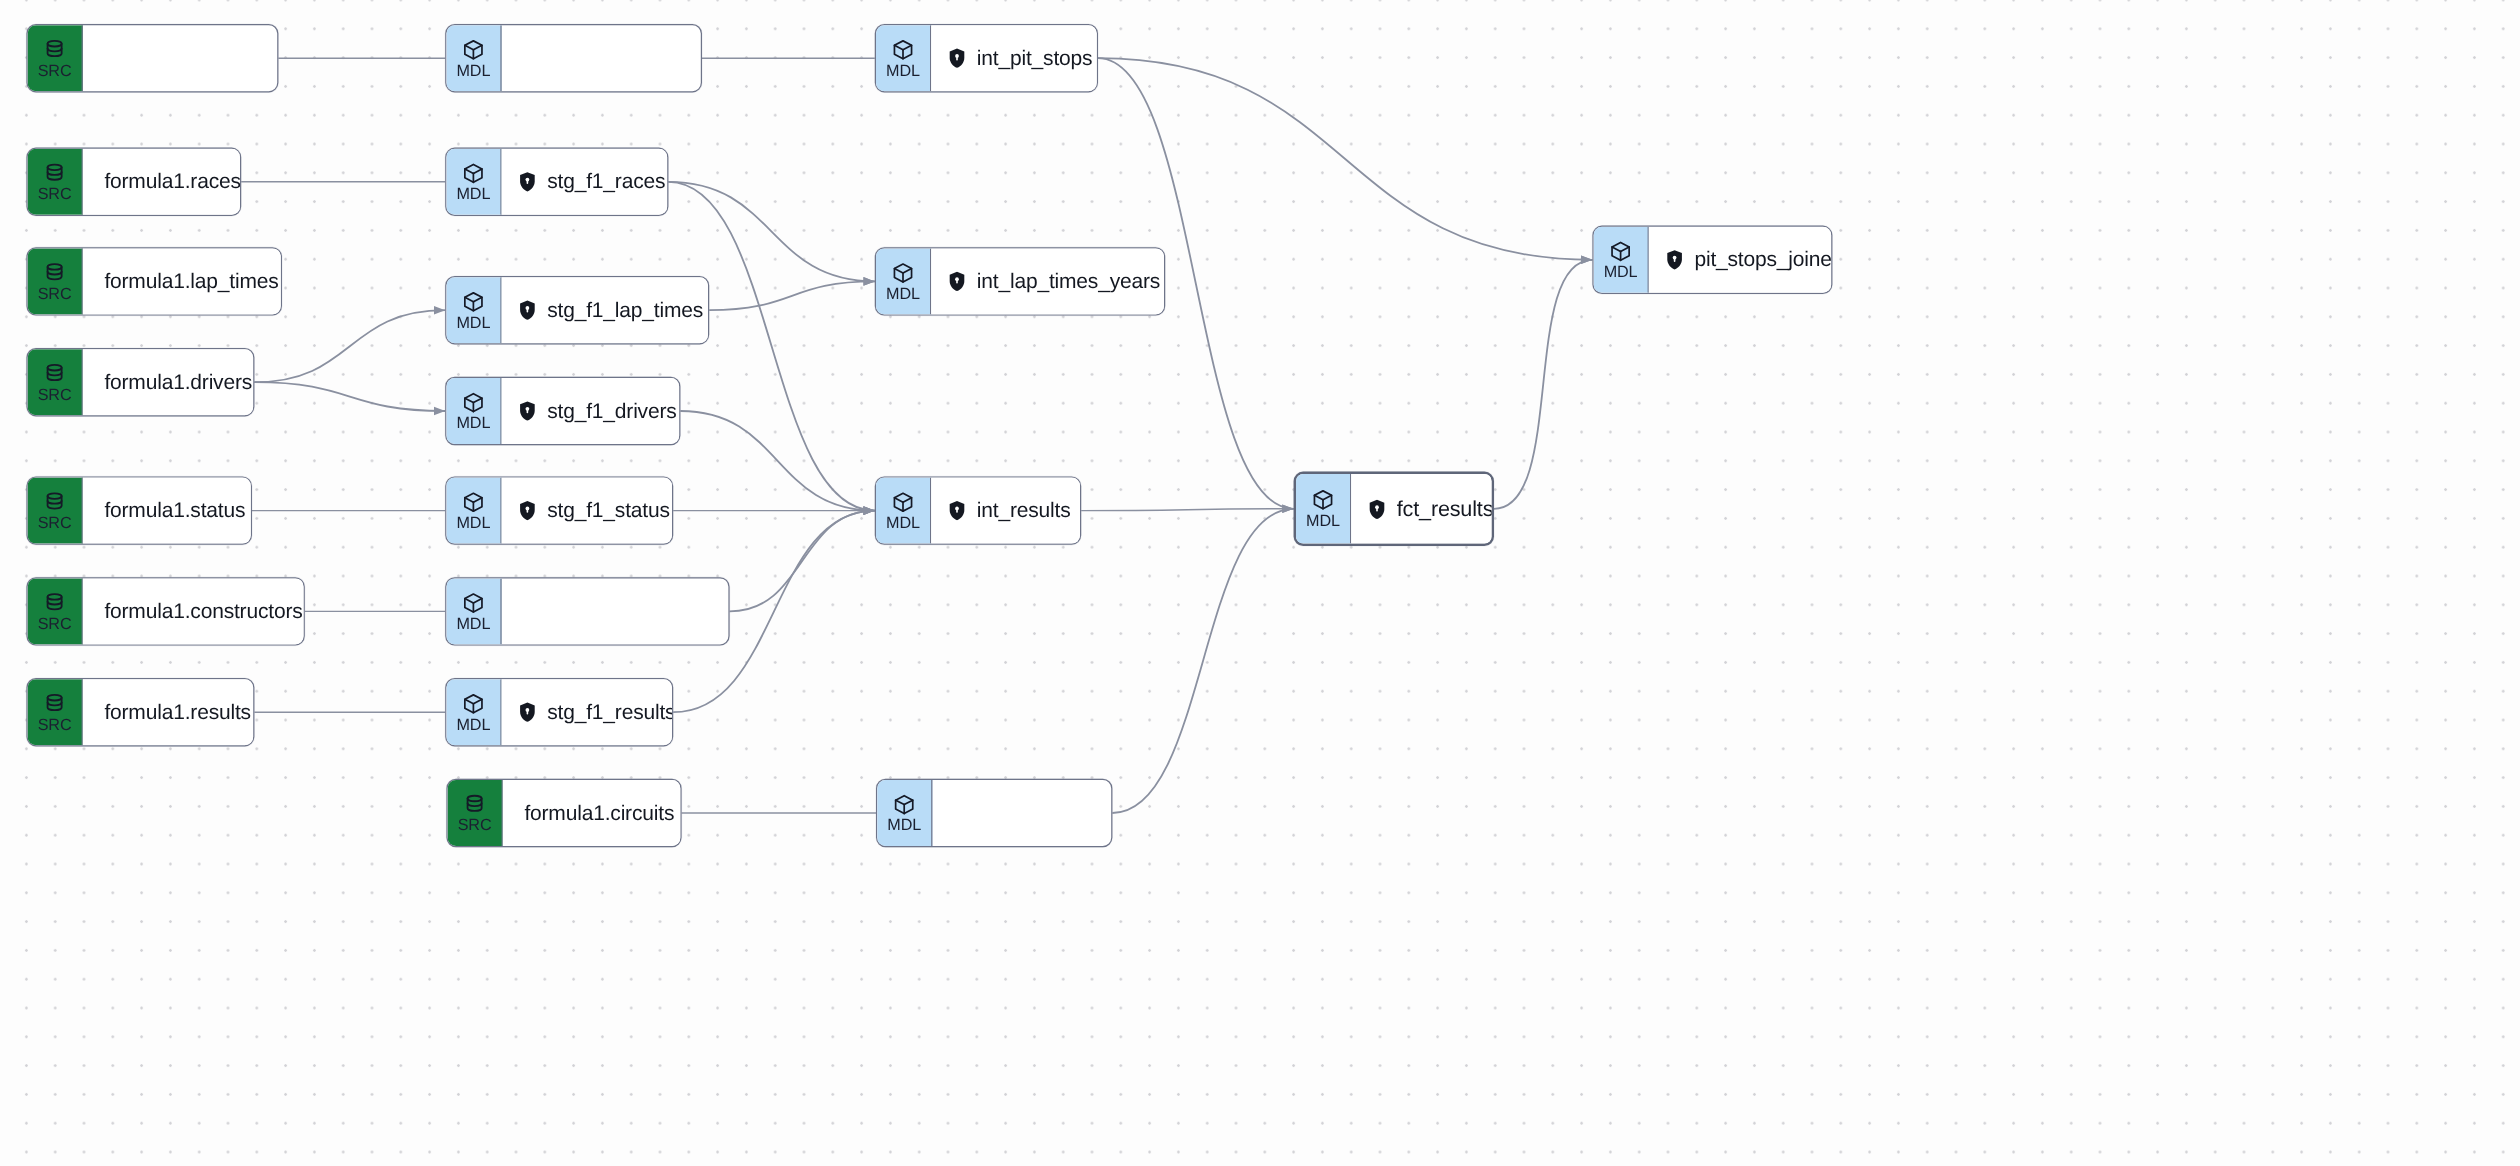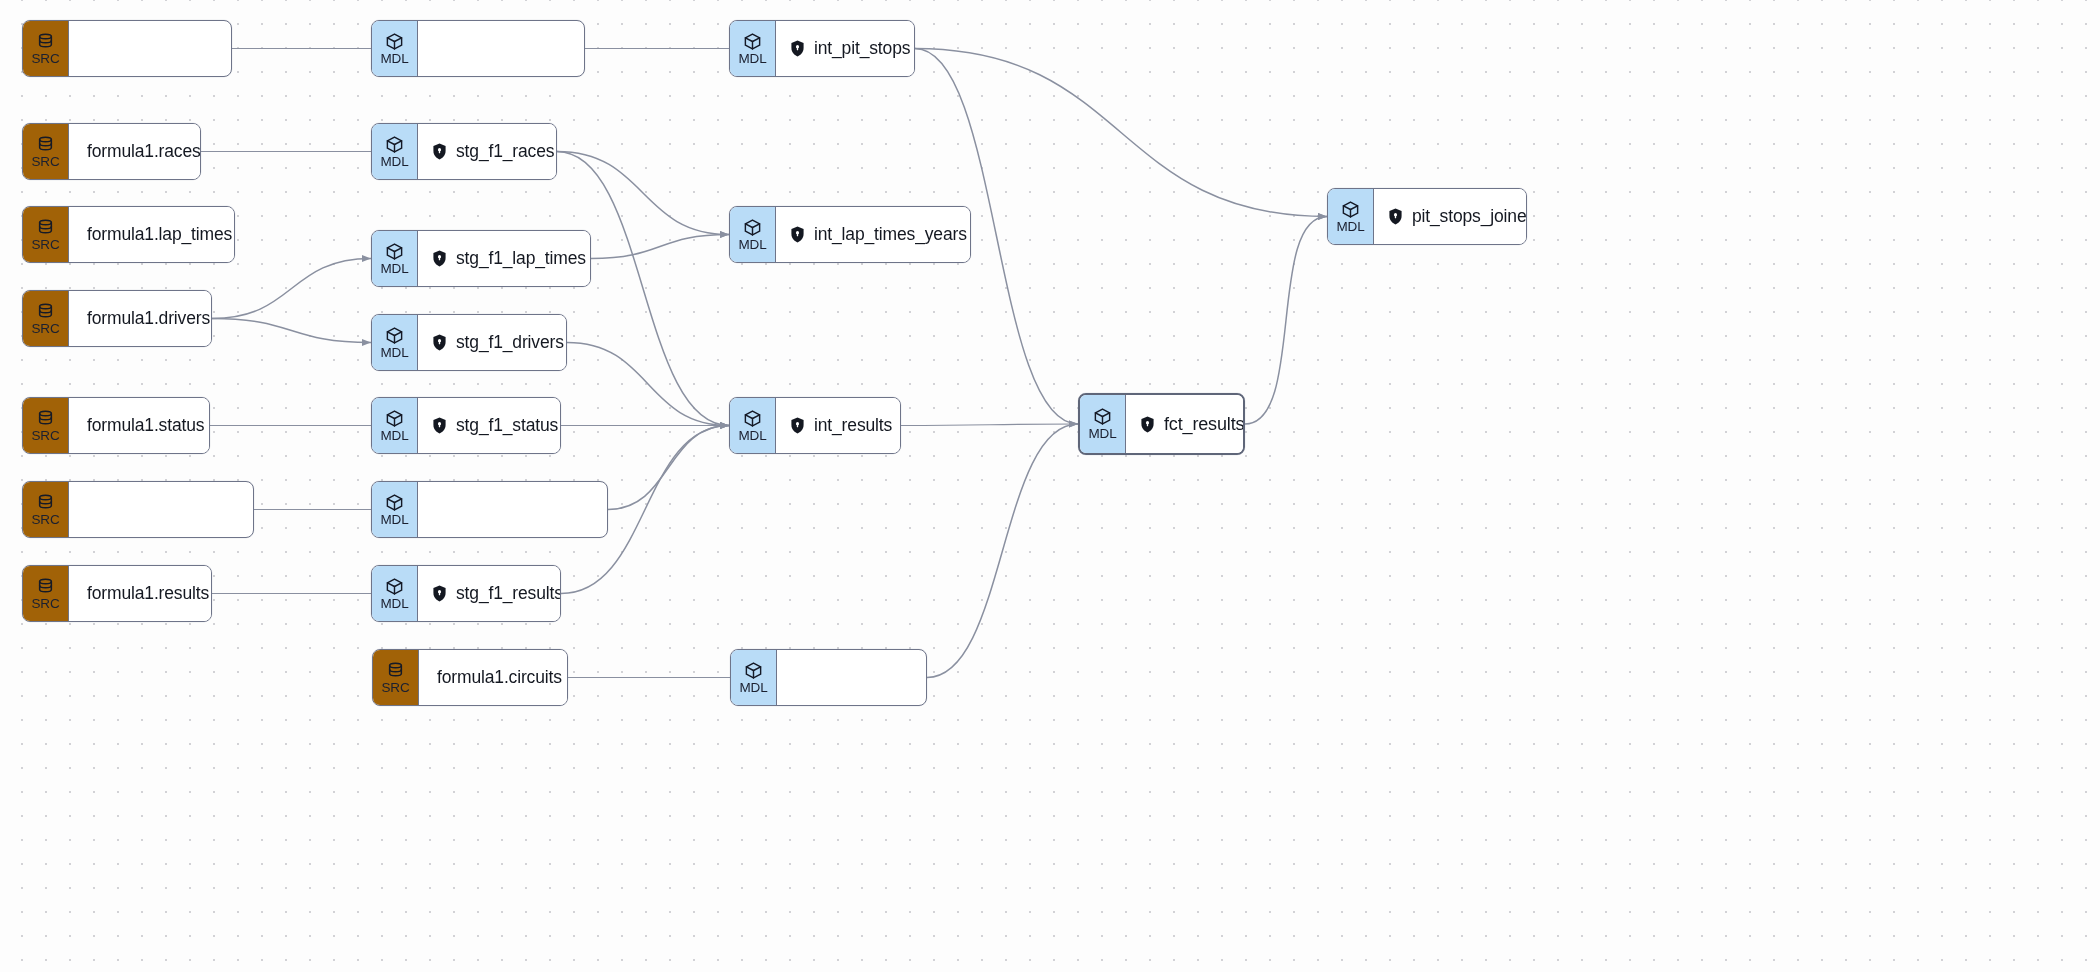--- a/index.html
+++ b/index.html
@@ -57,21 +57,21 @@
     width: 46px;
     flex: 0 0 46px;
     display: flex;
     flex-direction: column;
     align-items: center;
     justify-content: center;
     gap: 1px;
     border-right: 1.5px solid #6e7489;
     box-sizing: border-box;
   }
-  .badge.src { background: #a16207; }
+  .badge.src { background: #15803d; }
   .badge.mdl { background: #b9dcf7; text-align: center; }
   .badge-icon {
     display: block;
     height: 19px;
     line-height: 0;
   }
   .badge-icon svg { display: block; }
   .badge-text {
     font-size: 13.5px;
     line-height: 1;
@@ -213,20 +213,23 @@
         <div class="badge src">
           <span class="badge-icon">
             <svg width="19" height="19" viewBox="0 0 24 24" fill="none" stroke="#151a27" stroke-width="1.9" stroke-linecap="round" stroke-linejoin="round">
               <ellipse cx="12" cy="5.6" rx="7.4" ry="2.9"></ellipse>
               <path d="M4.6 5.6v5.1c0 1.6 3.3 2.9 7.4 2.9s7.4-1.3 7.4-2.9V5.6"></path>
               <path d="M4.6 10.7v5.1c0 1.6 3.3 2.9 7.4 2.9s7.4-1.3 7.4-2.9v-5.1"></path>
             </svg>
           </span>
           <span class="badge-text">SRC</span>
         </div>
+        <div class="body">
+          <span class="label">formula1.constructors</span>
+        </div>
       </div>
       <div class="node src-node" style="left: 22px; top: 565px; width: 190px;">
         <div class="badge src">
           <span class="badge-icon">
             <svg width="19" height="19" viewBox="0 0 24 24" fill="none" stroke="#151a27" stroke-width="1.9" stroke-linecap="round" stroke-linejoin="round">
               <ellipse cx="12" cy="5.6" rx="7.4" ry="2.9"></ellipse>
               <path d="M4.6 5.6v5.1c0 1.6 3.3 2.9 7.4 2.9s7.4-1.3 7.4-2.9V5.6"></path>
               <path d="M4.6 10.7v5.1c0 1.6 3.3 2.9 7.4 2.9s7.4-1.3 7.4-2.9v-5.1"></path>
             </svg>
           </span>

